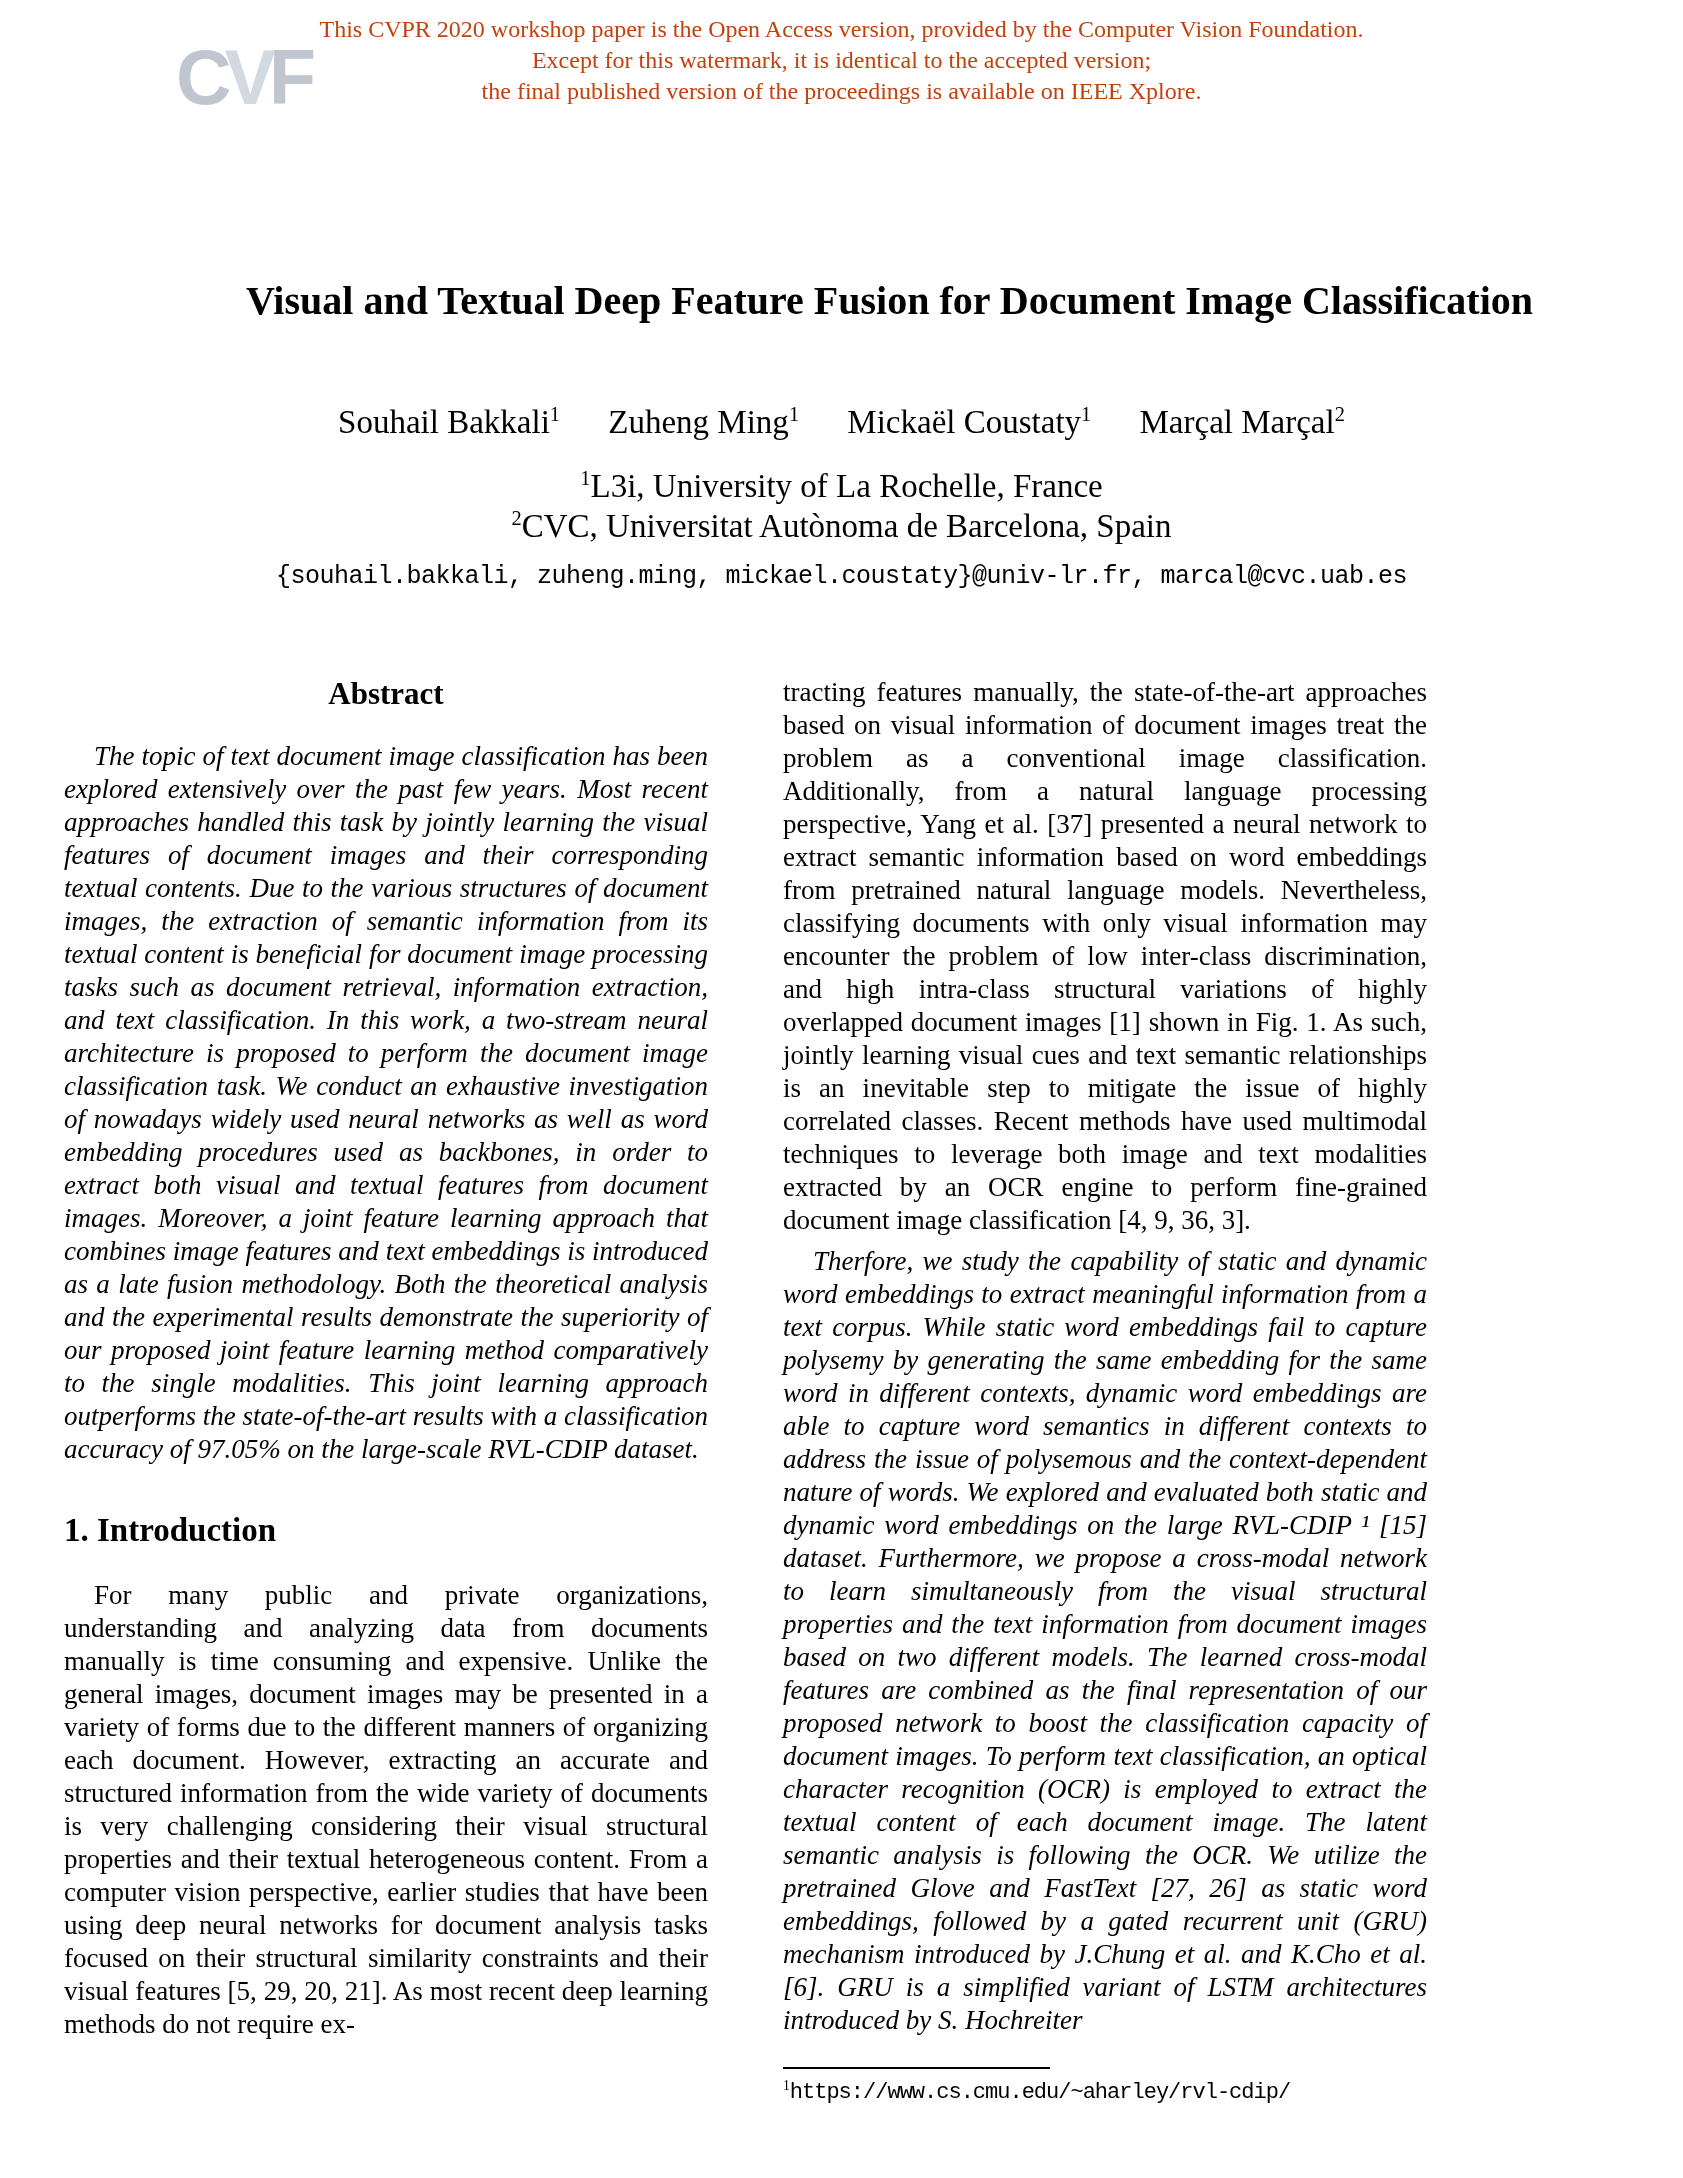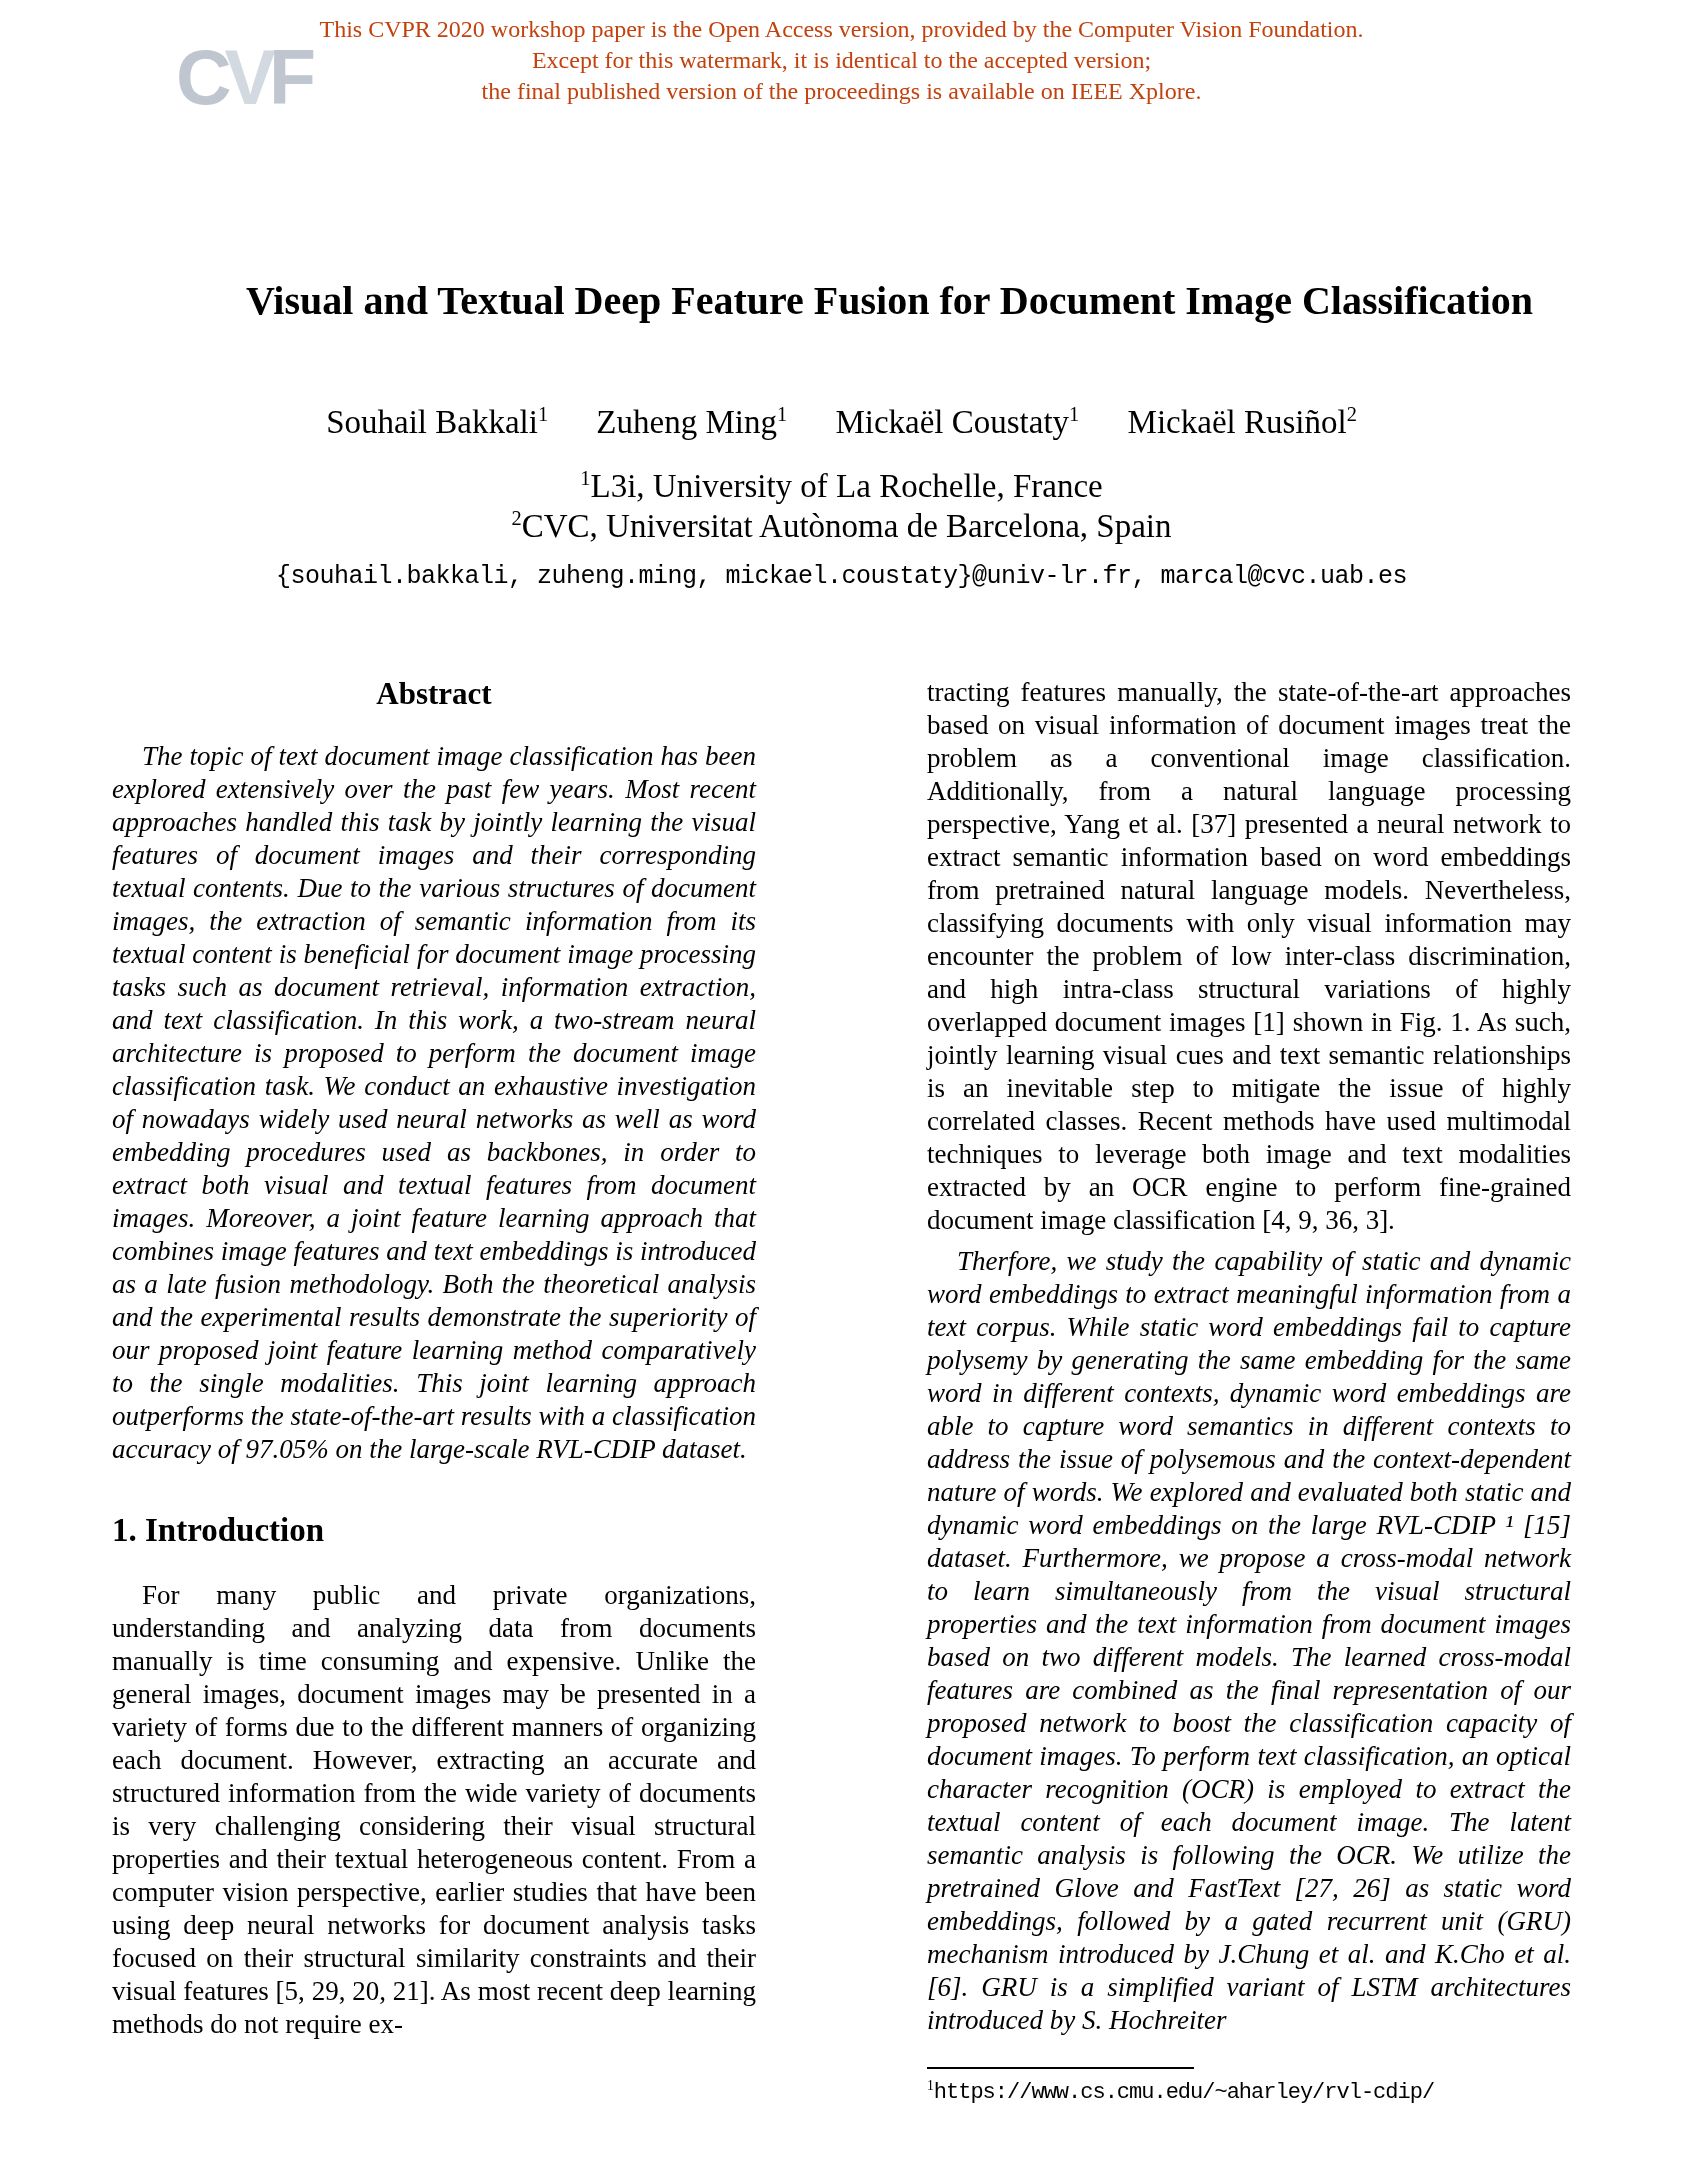--- a/index.html
+++ b/index.html
@@ -66,23 +66,22 @@
     width: 100%;
     text-align: center;
     font-family: "Liberation Mono", "DejaVu Sans Mono", monospace;
     font-size: 25px;
     letter-spacing: -0.5px;
   }
   
   .columns {
     margin-top: 85px;
     display: flex;
-    padding: 0 112px;
+    padding: 0 64px;
     gap: 75px;
-    justify-content: space-between;
   }
   .col { width: 644px; flex: 0 0 644px; }
   .abstract-heading {
     text-align: center;
     font-size: 31px;
     font-weight: bold;
     margin-bottom: 28px;
   }
   p.body-text {
     font-size: 27px;
@@ -131,21 +130,21 @@
   <div>Except for this watermark, it is identical to the accepted version;</div>
   <div>the final published version of the proceedings is available on IEEE Xplore.</div>
 </div>
 
 <h1 class="title">Visual and Textual Deep Feature Fusion for Document Image Classification</h1>
 
 <div class="authors">
   <span class="author"><span>Souhail Bakkali</span><sup>1</sup></span>
   <span class="author"><span>Zuheng Ming</span><sup>1</sup></span>
   <span class="author"><span>Mickaël Coustaty</span><sup>1</sup></span>
-  <span class="author"><span>Mickaël Rusiñol</span><sup>2</sup></span>
+  <span class="author"><span>Marçal Marçal</span><sup>2</sup></span>
 </div>
 
 <div class="affils">
   <div class="affil-line"><sup>1</sup><span>L3i, University of La Rochelle, France</span></div>
   <div class="affil-line"><sup>2</sup><span>CVC, Universitat Autònoma de Barcelona, Spain</span></div>
 </div>
 
 <div class="emails">{souhail.bakkali, zuheng.ming, mickael.coustaty}@univ-lr.fr, marcal@cvc.uab.es</div>
 
 <div class="columns">

